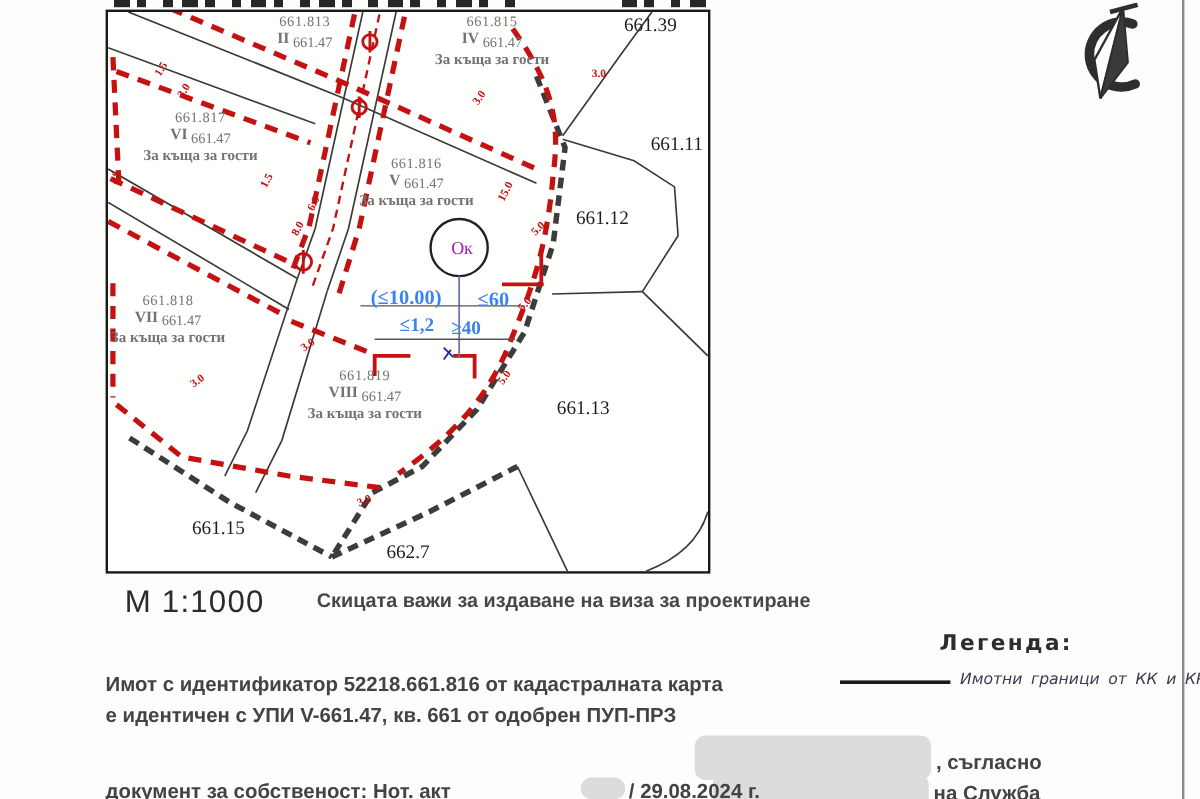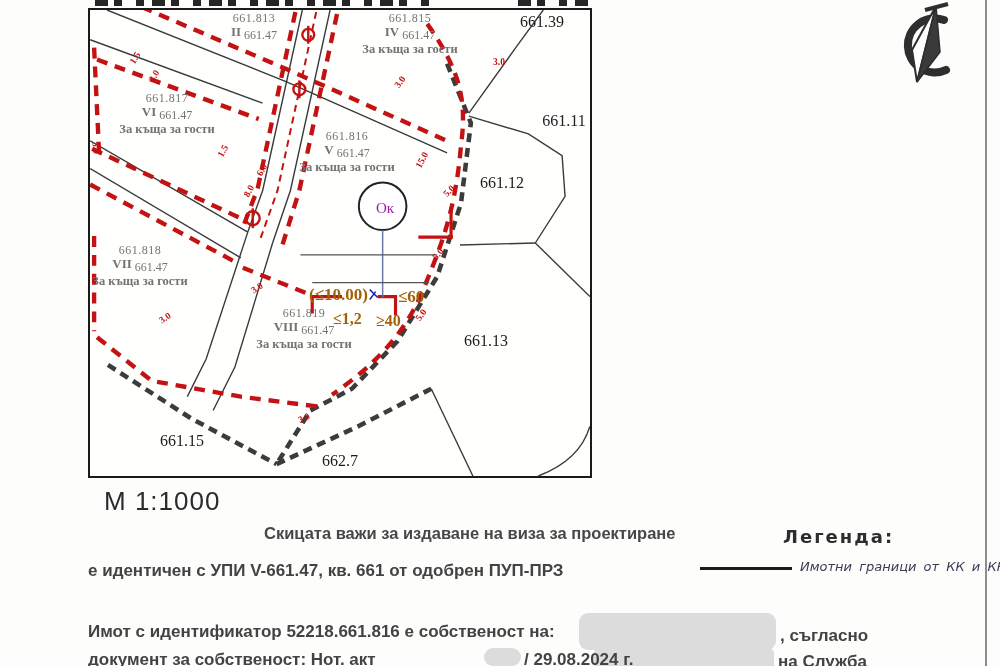--- a/index.html
+++ b/index.html
@@ -30,21 +30,21 @@
   .dim-label{
     position:absolute;font-family:"Liberation Serif",serif;font-weight:bold;
     font-size:9.5px;color:#c41111;z-index:5;white-space:nowrap;
   }
   .zoning-circle-label{
     position:absolute;left:283px;top:190px;width:24px;text-align:center;
     font-family:"Liberation Serif",serif;font-size:15px;color:#a21caf;z-index:5;
   }
   .blue-param{
     position:absolute;font-family:"Liberation Serif",serif;font-weight:bold;
-    color:#a16207;z-index:5;white-space:nowrap;margin-top:47px;
+    color:#3b82f6;z-index:5;white-space:nowrap;
   }
   .bp-height{left:219px;top:228px;font-size:17px;}
   .bp-density{left:308px;top:230px;font-size:17px;}
   .bp-intensity{left:243px;top:253px;font-size:16px;}
   .bp-green{left:286px;top:255px;font-size:16px;}
   
   .cut-strip{
     position:absolute;top:0;height:6px;z-index:6;
     background:repeating-linear-gradient(90deg,#262626 0 13px,transparent 13px 19px,#262626 19px 27px,transparent 27px 41px,#262626 41px 49px,transparent 49px 57px);
   }
@@ -53,21 +53,21 @@
   
   .compass{position:absolute;left:888px;top:2px;width:86px;height:88px;z-index:3;}
   
   .page-edge{position:absolute;left:985px;top:0;width:2px;height:666px;background:#8d8d8d;}
   
   .scale-label{
     position:absolute;left:104px;top:486px;font-size:26px;color:#2b2b2b;
     letter-spacing:1px;font-weight:500;
   }
   .validity-note{
-    position:absolute;left:264px;top:524px;font-size:16.5px;font-weight:bold;color:#474747;
+    position:absolute;left:264px;top:492px;font-size:16.5px;font-weight:bold;color:#474747;
   }
   .identity-par{
     position:absolute;left:88px;top:558px;font-size:17px;font-weight:bold;
     color:#434343;line-height:26px;white-space:nowrap;
   }
   .legend{position:absolute;left:700px;top:526px;width:280px;z-index:2;}
   .legend-title{
     font-size:18px;font-weight:bold;color:#2d2d2d;letter-spacing:2px;
     margin-left:83px;margin-bottom:12px;font-family:"DejaVu Sans",sans-serif;
   }
@@ -231,36 +231,36 @@
   <polygon points="936,6 917,82 940,52" fill="#3a3a3a" stroke="#2e2e2e" stroke-width="1.5"></polygon>
   <line x1="925" y1="10" x2="948" y2="4" stroke="#2e2e2e" stroke-width="4"></line>
 </svg>
 
 <div class="page-edge"></div>
 
 <div class="scale-label">М 1:1000</div>
 <div class="validity-note">Скицата важи за издаване на виза за проектиране</div>
 
 <div class="identity-par">
+  <div>Имот с идентификатор 52218.661.816 от кадастралната карта</div>
   <div>е идентичен с УПИ V-661.47, кв. 661 от одобрен ПУП-ПРЗ</div>
 </div>
 
 <div class="legend">
   <div class="legend-title">Легенда:</div>
   <div id="legend-items">
       <div class="legend-item">
         <div class="legend-sym sym-black-line"></div>
         <div class="legend-label">Имотни граници от КК и КР</div>
       </div>
     </div>
 </div>
 
 <div class="redact b1"></div>
 <div class="redact b2"></div>
 <div class="redact b3"></div>
 
 <div class="owner-par">
-  <span class="owner-seg" style="left:88px;top:622px;">Имот с идентификатор 52218.661.816 е собственост на:</span>
   <span class="owner-seg" style="left:780px;top:626px;">, съгласно</span>
   <span class="owner-seg" style="left:88px;top:650px;">документ за собственост: Нот. акт</span>
   <span class="owner-seg" style="left:524px;top:650px;">/ 29.08.2024 г.</span>
   <span class="owner-seg" style="left:778px;top:652px;">на Служба</span>
 </div>
 
 </body></html>

